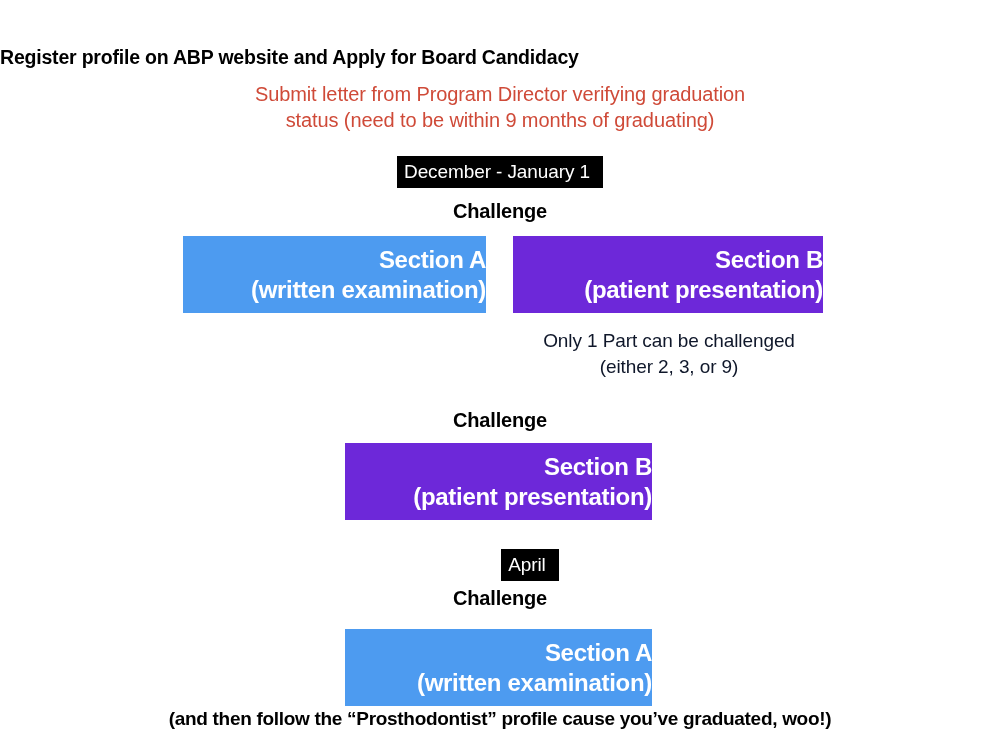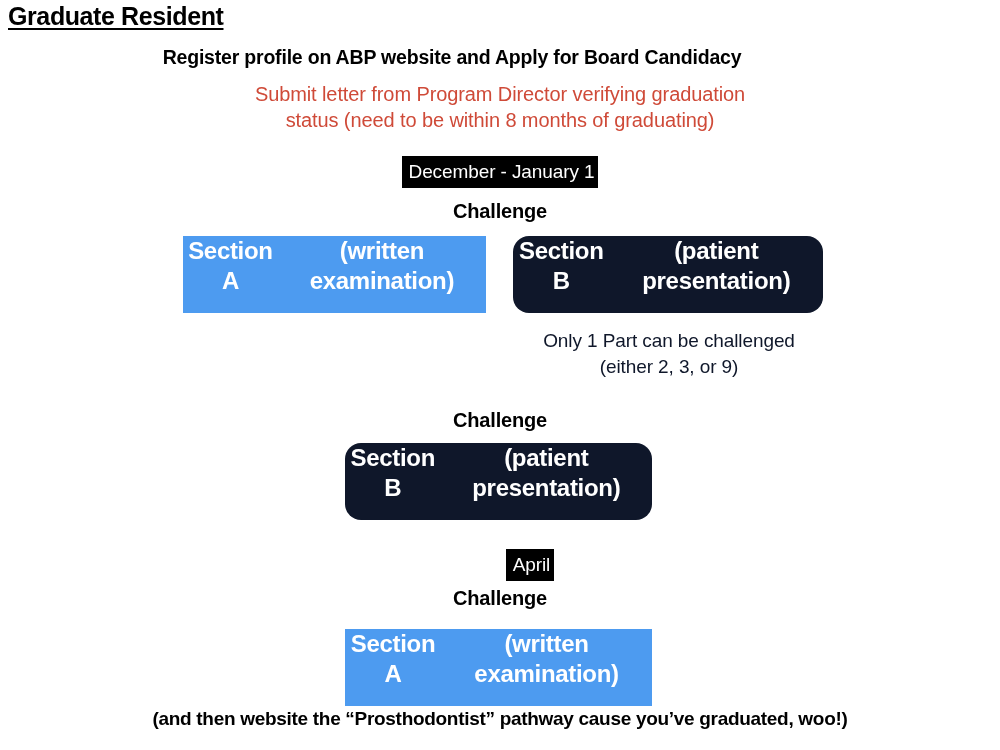--- a/index.html
+++ b/index.html
@@ -31,21 +31,20 @@
     letter-spacing: -0.4px;
     text-decoration: underline;
     text-underline-offset: 3px;
     white-space: nowrap;
   }
 
   
   .heading-bold {
     left: 0;
     width: 904px;
-    text-align: center;
     font-size: 19.5px;
     font-weight: bold;
     letter-spacing: -0.2px;
     white-space: nowrap;
   }
 
   
   .note-red {
     left: 0;
     width: 1000px;
@@ -68,21 +67,21 @@
     left: 0;
     width: 1000px;
     text-align: center;
   }
   .date-badge {
     display: inline-block;
     background: #000000;
     color: #ffffff;
     font-size: 19px;
     line-height: 1.0;
-    padding: 6px 4px 7px 7px;
+    padding: 6px 13px 7px 7px;
     letter-spacing: -0.1px;
     white-space: nowrap;
   }
 
   
   .action-label {
     left: 0;
     width: 1000px;
     text-align: center;
     font-size: 20px;
@@ -91,49 +90,49 @@
   }
 
   
   .section-box {
     color: #ffffff;
     font-weight: bold;
     font-size: 24px;
     line-height: 30px;
     text-align: center;
     display: flex;
-    align-items: flex-start;
+    flex-direction: column;
+    align-items: flex-end;
     justify-content: center;
     letter-spacing: -0.3px;
     box-sizing: border-box;
   }
   .box-blue { background: #4d9bf0; }
-  .box-yellow { background: #0f172a; border-radius: 16px; }
+  .box-yellow { background: #6d28d9; }
 
   .footer-note {
     left: 0;
     width: 1000px;
     text-align: center;
     font-size: 19px;
     font-weight: bold;
     letter-spacing: -0.3px;
     white-space: nowrap;
   }
 </style>
 </head>
 <body>
 
 <div class="canvas">
 
-  <div class="abs page-title">Graduate Resident</div>
 
   <div class="abs heading-bold" style="top:46px;">Register profile on ABP website and Apply for Board Candidacy</div>
 
   <div class="abs note-red" style="top:81px;">Submit letter from Program Director verifying graduation</div>
-  <div class="abs note-red" style="top:107px;">status (need to be within 8 months of graduating)</div>
+  <div class="abs note-red" style="top:107px;">status (need to be within 9 months of graduating)</div>
 
   <div class="abs date-badge-wrap" style="top:156px;">
     <span class="date-badge">December - January 1</span>
   </div>
 
   <div class="abs action-label" style="top:200px;">Challenge</div>
 
   <div class="abs section-box box-blue" style="left:183px; top:236px; width:303px; height:77px;">
     <span>Section A</span>
     <span>(written examination)</span>
@@ -159,15 +158,15 @@
     <span class="date-badge">April</span>
   </div>
 
   <div class="abs action-label" style="top:587px;">Challenge</div>
 
   <div class="abs section-box box-blue" style="left:345px; top:629px; width:307px; height:77px;">
     <span>Section A</span>
     <span>(written examination)</span>
   </div>
 
-  <div class="abs footer-note" style="top:708px;">(and then website the “Prosthodontist” pathway cause you’ve graduated, woo!)</div>
+  <div class="abs footer-note" style="top:708px;">(and then follow the “Prosthodontist” profile cause you’ve graduated, woo!)</div>
 
 </div>
 
 </body></html>

